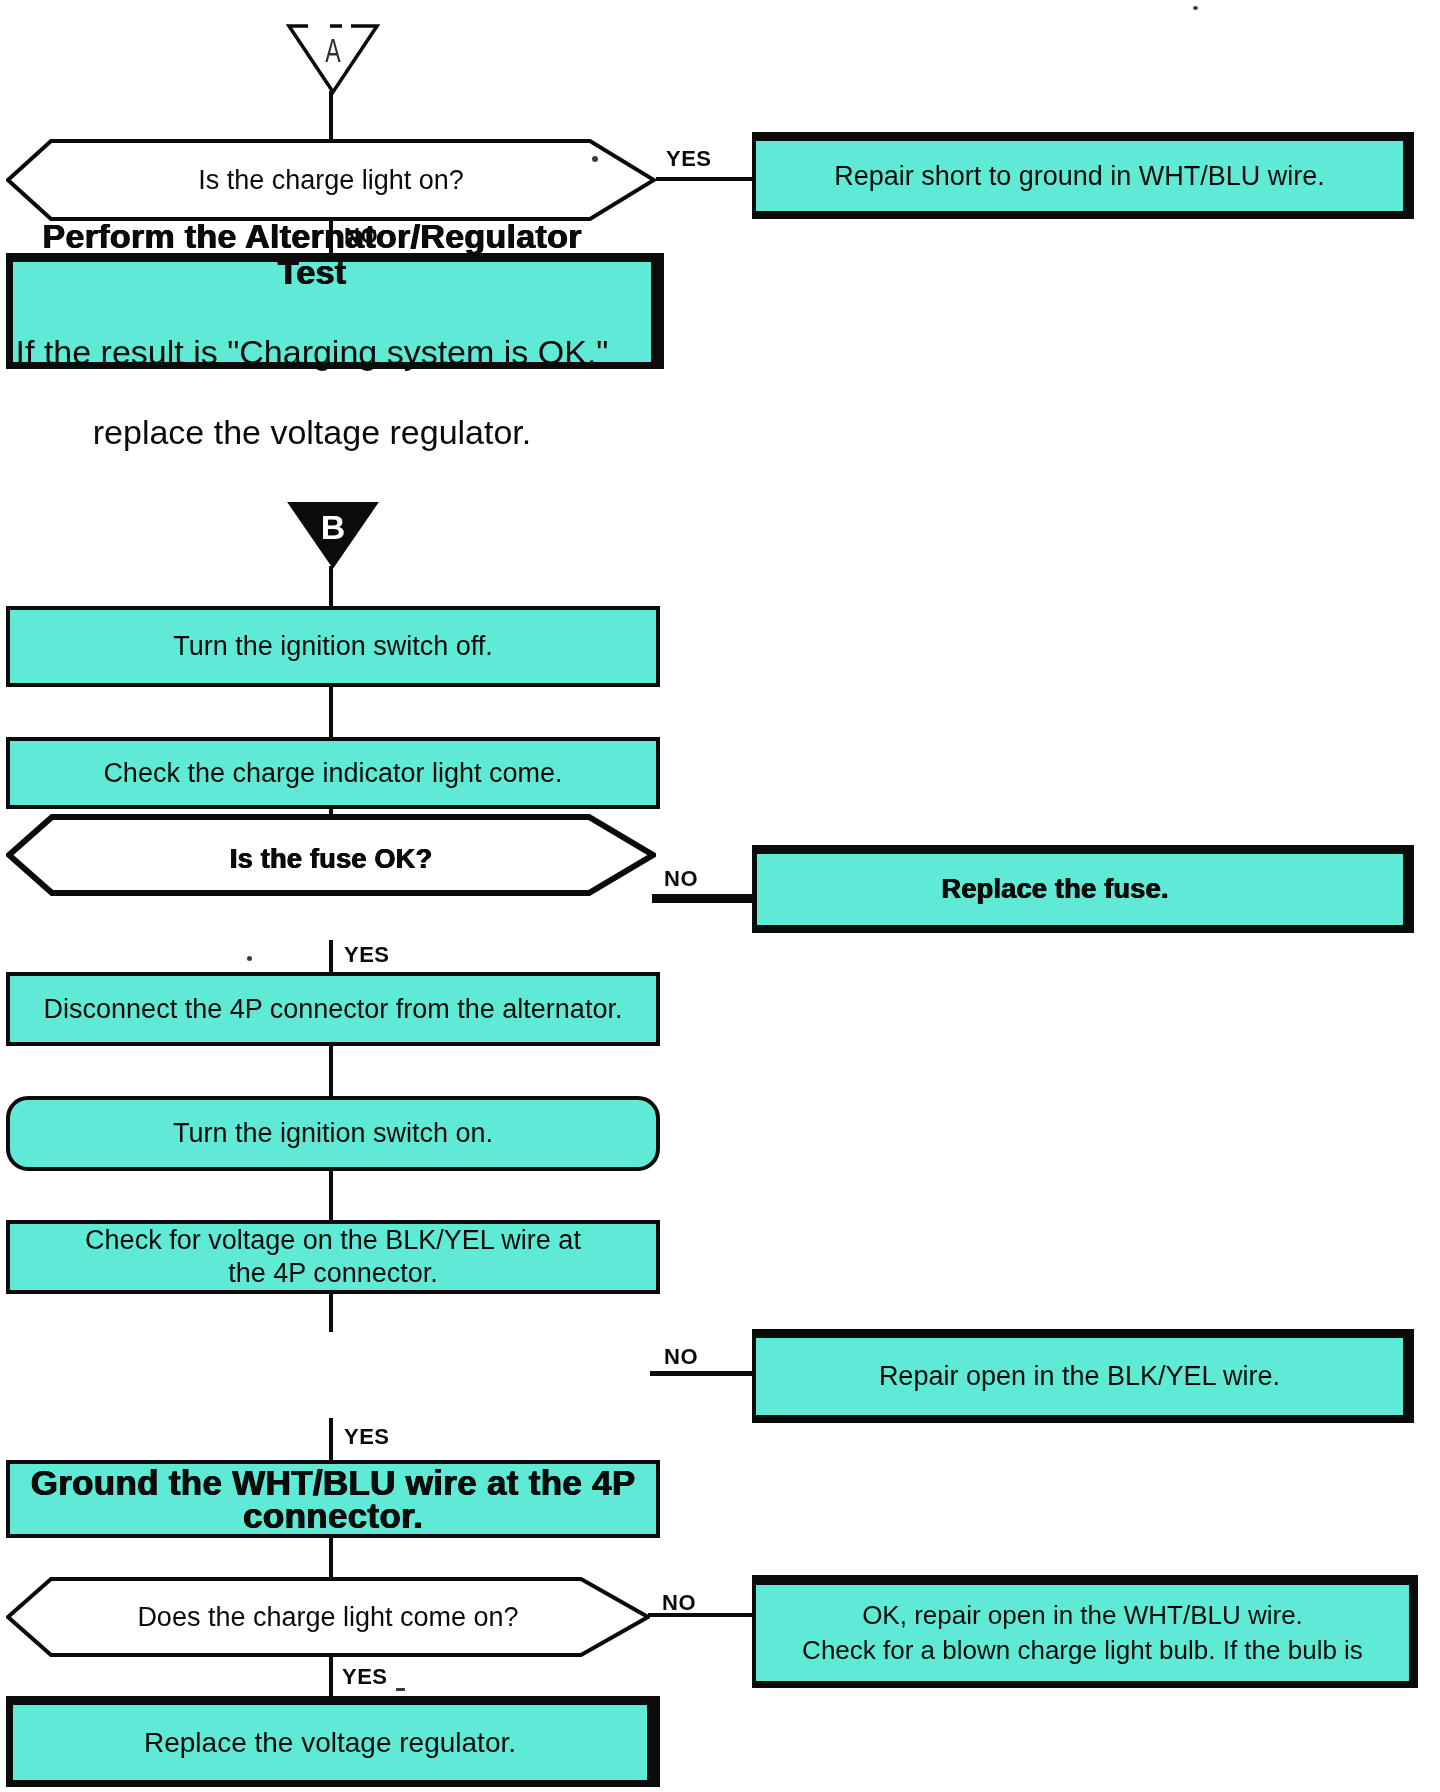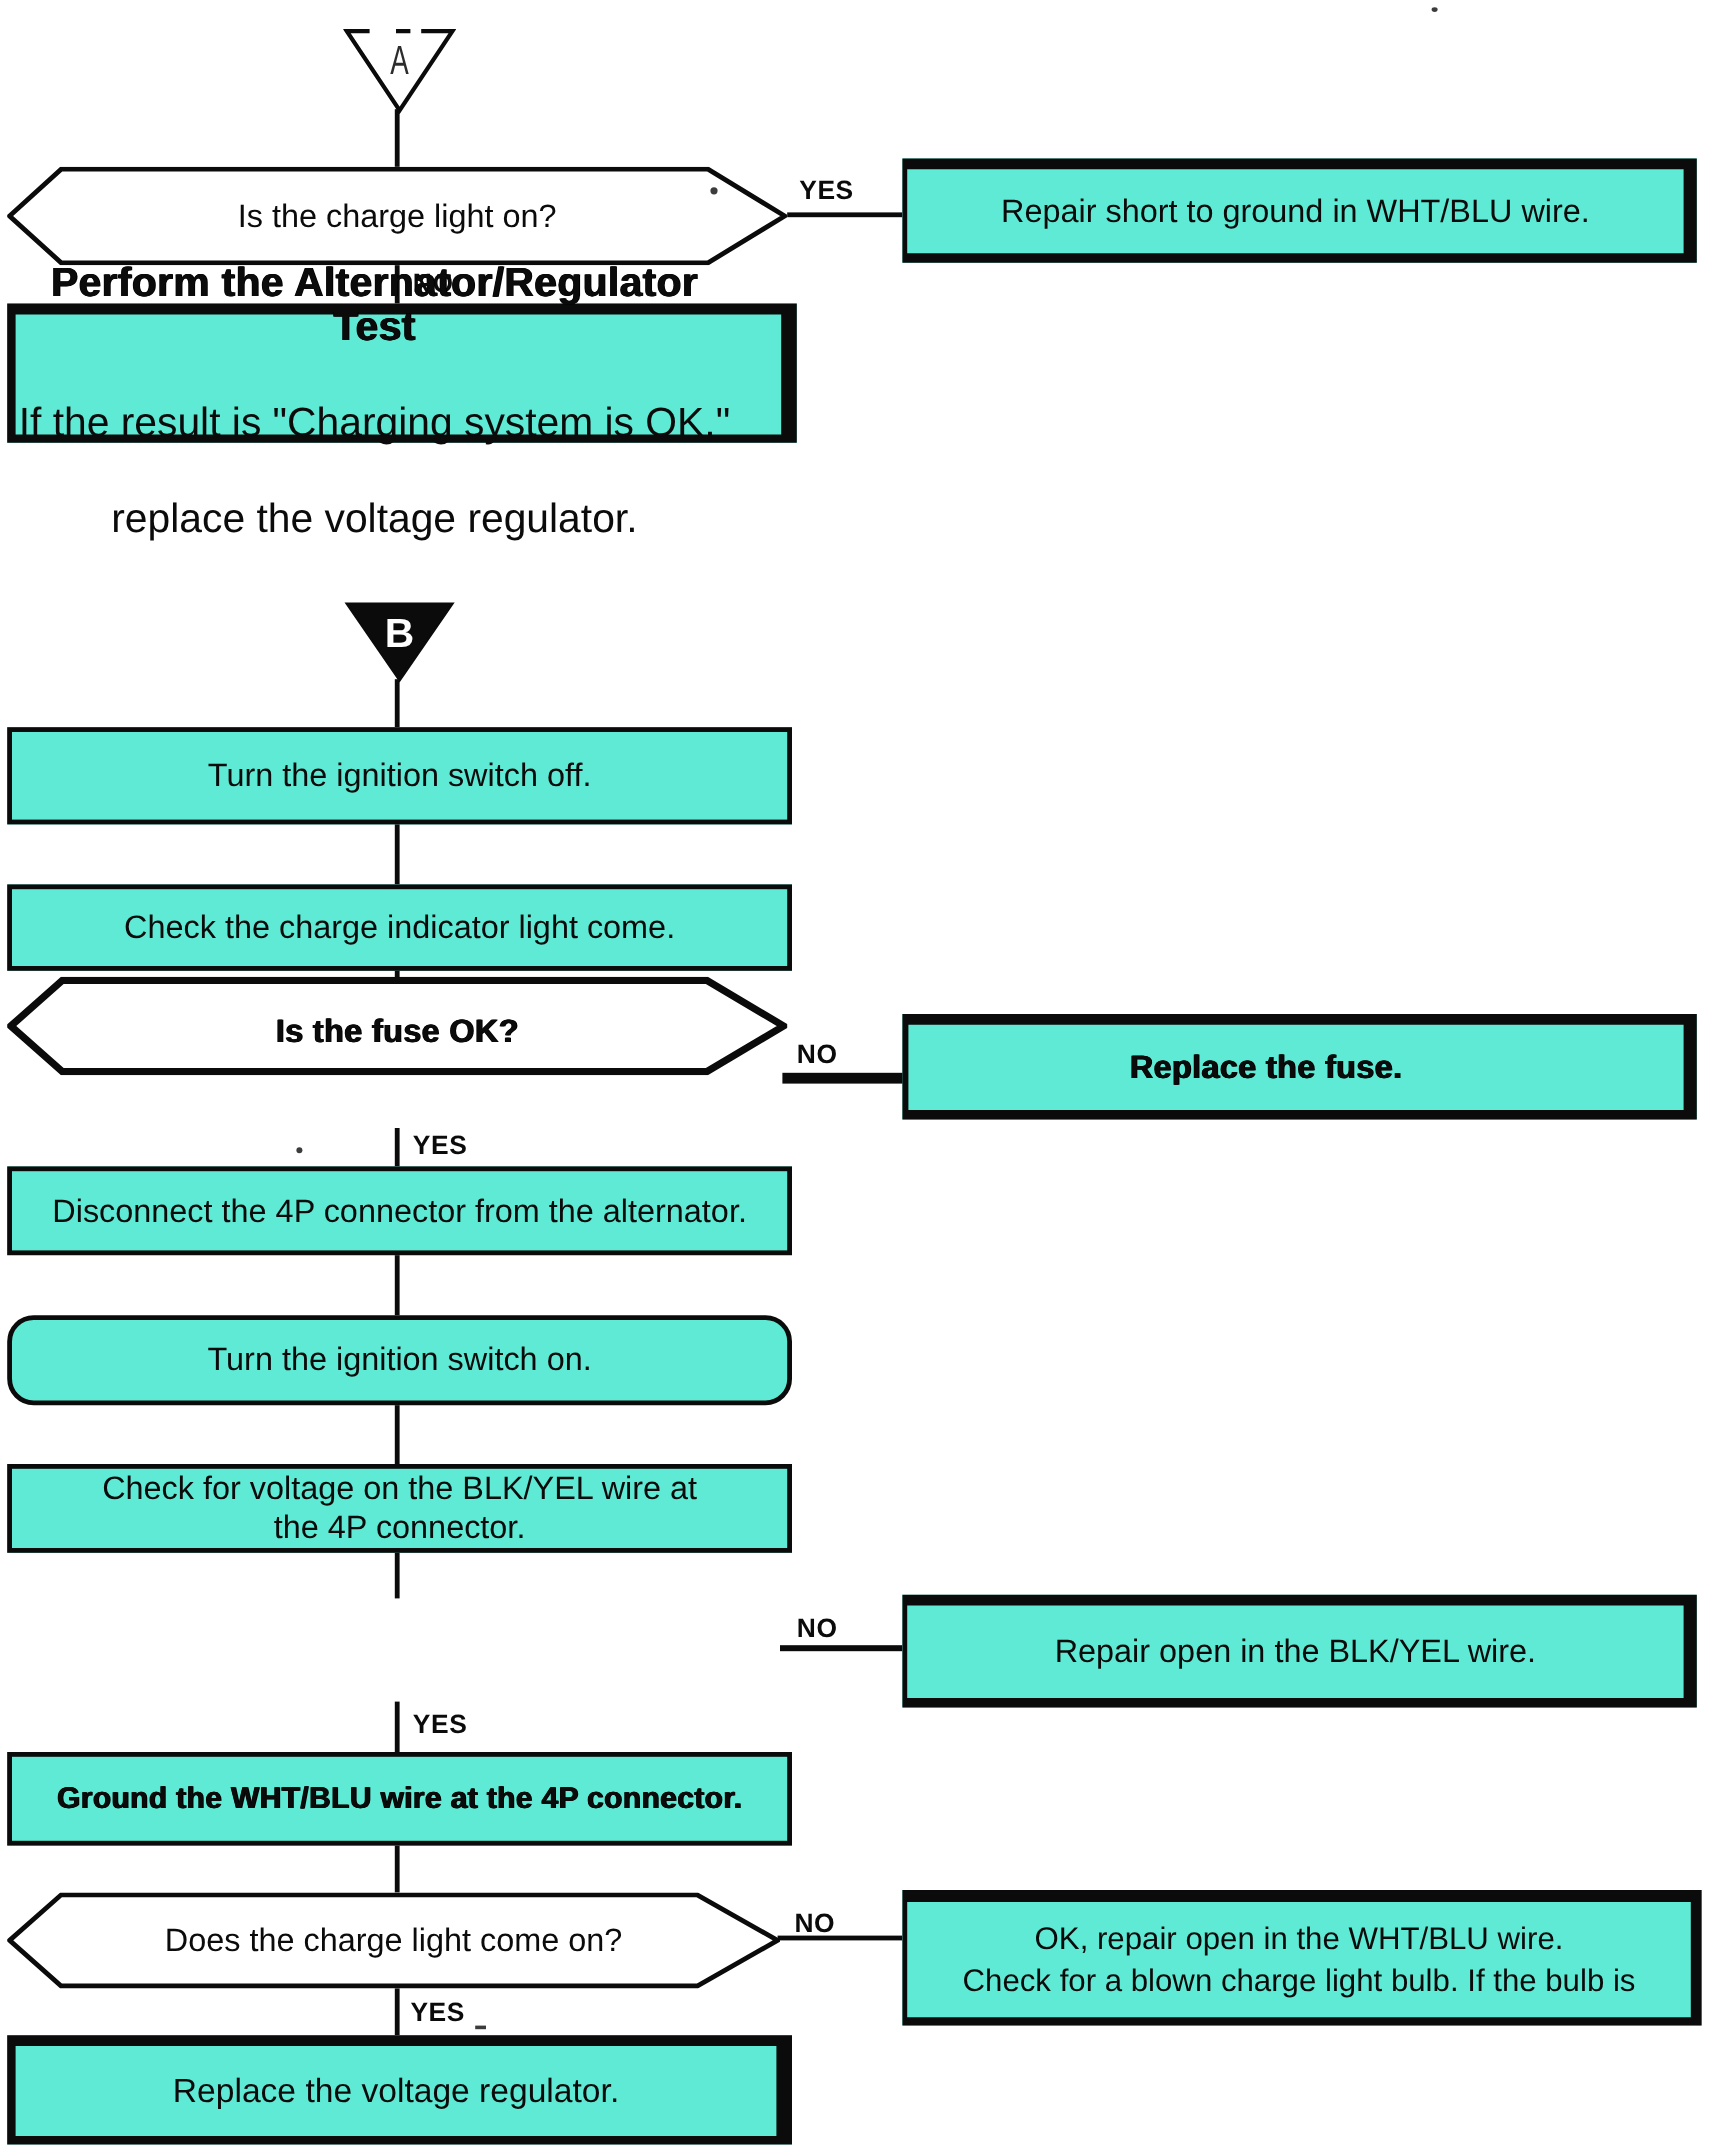--- a/index.html
+++ b/index.html
@@ -125,21 +125,21 @@
   <div class="abs hline" style="left:650px;top:1371px;width:102px;height:5px;"></div>
 
   <div class="abs box rbox" style="left:752px;top:1329px;width:662px;height:94px;">
     <div class="txt">Repair open in the BLK/YEL wire.</div>
   </div>
 
   <div class="abs vline" style="left:329px;top:1418px;width:4px;height:42px;"></div>
   <div class="abs lbl" style="left:344px;top:1424px;">YES</div>
 
   <div class="abs box" style="left:6px;top:1460px;width:654px;height:78px;">
-    <div class="txt smudge" style="font-size:25px;">Ground the WHT/BLU wire at the 4P connector.</div>
+    <div class="txt smudge" style="font-size:35px;">Ground the WHT/BLU wire at the 4P connector.</div>
   </div>
 
   <div class="abs vline" style="left:329px;top:1538px;width:4px;height:39px;"></div>
 
   <div class="abs hexwrap" style="left:6px;top:1577px;width:644px;height:80px;">
     <svg width="644" height="80" viewBox="0 0 644 80">
       <polygon points="2,40 45,2 575,2 642,40 575,78 45,78" fill="#ffffff" stroke="#0b0b0b" stroke-width="4"></polygon>
     </svg>
     <div class="hextxt txt">Does the charge light come on?</div>
   </div>

